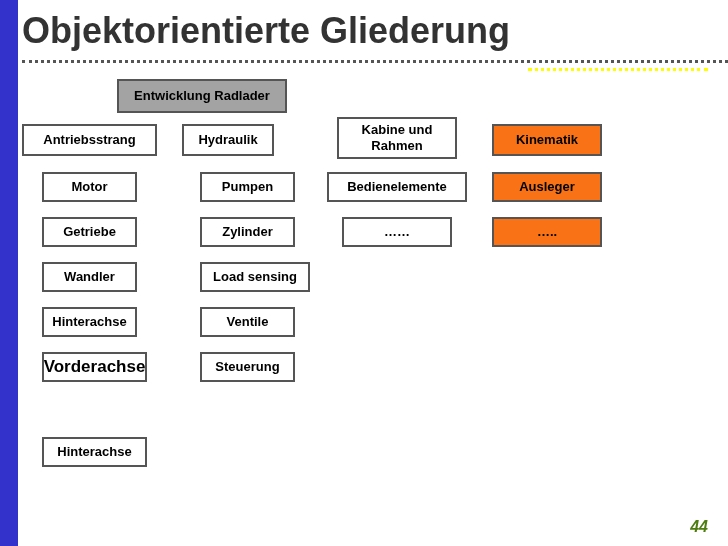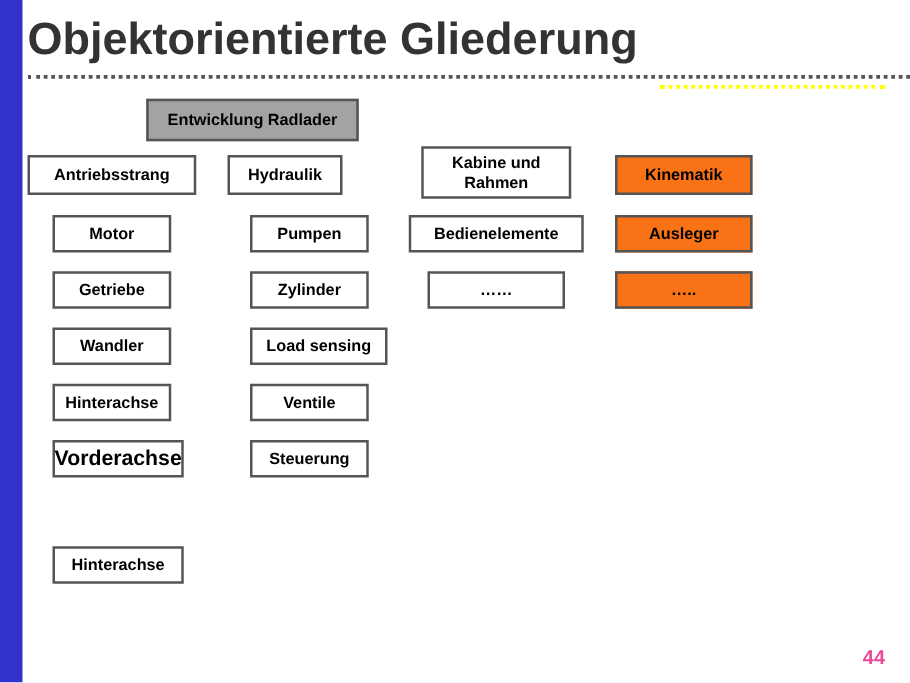--- a/index.html
+++ b/index.html
@@ -78,22 +78,23 @@
     .box-yellow {
       background: #f97316;
     }
 
     
     .page-number {
       position: absolute;
       bottom: 10px;
       right: 20px;
       font-size: 16px;
-      color: #ec4899;
+      color: #4d7c0f;
       font-weight: bold;
+      font-style: italic;
     }
   </style>
 </head>
 <body>
 
 <div class="left-bar"></div>
 
 <div class="content">
   <div class="title">Objektorientierte Gliederung</div>
   <div class="dotted-line"></div>

